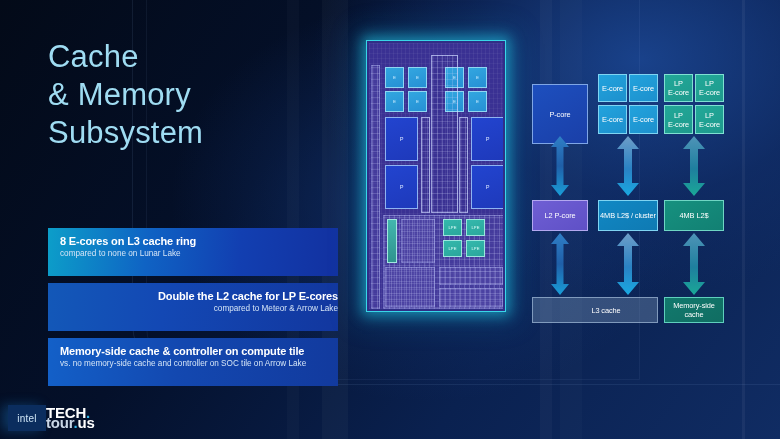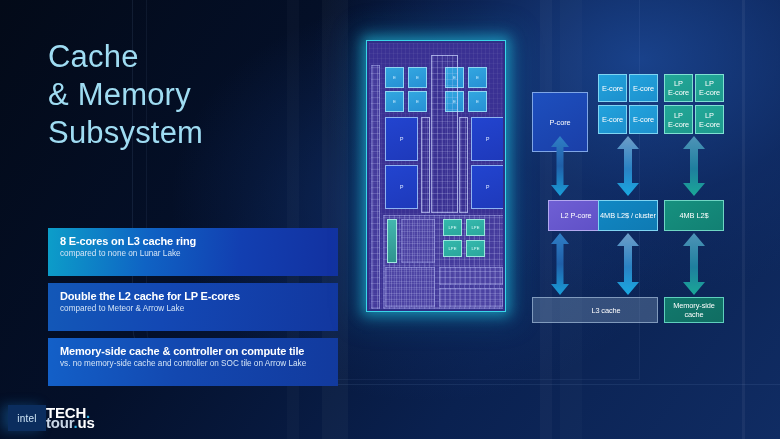--- a/index.html
+++ b/index.html
@@ -48,21 +48,21 @@
   }
   #title span { display:block; }
 
   
   .cards { position:absolute; left:48px; top:228px; width:290px; }
   .card {
     position:relative; width:290px; height:48px; margin-bottom:7px;
     padding:7px 0 0 12px; color:#fff; overflow:hidden;
   }
   .card.c1 { background:linear-gradient(95deg,#0c9ec9 0%, #0f63c4 34%, #123fb1 66%, #1231a0 100%); }
-  .card.c2 { background:linear-gradient(95deg,#1358b8 0%, #1348b4 40%, #12379f 100%); }
+  .card.c2 { background:linear-gradient(95deg,#1358b8 0%, #1348b4 40%, #12379f 100%);text-align:right; }
   .card.c3 { background:linear-gradient(95deg,#1360c8 0%, #1348b0 45%, #123a9e 100%); }
   .card .hl { font-size:11px; font-weight:700; letter-spacing:-0.15px; white-space:nowrap;}
   .card .sub { font-size:8.2px; font-weight:400; color:#d4e4f6; margin-top:2px; white-space:nowrap;}
 
   
   #die {
     position:absolute; left:366px; top:40px; width:140px; height:272px;
     background:#2f2f86;
     box-shadow:0 0 12px 4px rgba(34,200,225,0.55), 0 0 26px 9px rgba(20,130,180,0.30);
     border:1px solid #39d6e8;
@@ -105,21 +105,21 @@
   
   #diagram { position:absolute; left:528px; top:72px; width:240px; height:300px; }
   .blk {
     position:absolute; display:flex; align-items:center; justify-content:center;
     text-align:center; color:#fff; font-size:7.4px; line-height:9px;
     border:1px solid; letter-spacing:-0.1px;
   }
   .blk.p  { background:linear-gradient(150deg,#1d4fbe,#1a3fa8); border-color:#7fa6e6; }
   .blk.e  { background:linear-gradient(150deg,#22a3dd,#1d90cd); border-color:#7fd4f2; }
   .blk.lp { background:linear-gradient(150deg,#22a898,#1e9a8d); border-color:#7fe0d2; }
-  .blk.l2p{ background:linear-gradient(150deg,#6f5fd4,#5f50c6); border-color:#b3a8f0;margin-left:16px; }
+  .blk.l2p{ background:linear-gradient(150deg,#6f5fd4,#5f50c6); border-color:#b3a8f0; }
   .blk.l2c{ background:linear-gradient(150deg,#1188c4,#0f7ab3); border-color:#7fd4f2; }
   .blk.l2m{ background:linear-gradient(150deg,#16917f,#128073); border-color:#6fd6c4; }
   .blk.l3 { background:rgba(150,180,210,0.30); border-color:rgba(190,215,240,0.55);padding-left:22px; }
   .blk.msc{ background:linear-gradient(150deg,#12796d,#106d62); border-color:#5fcfbd; }
 
   .arrow { position:absolute; }
   .arrow svg { display:block; }
 
   
   #logo { position:absolute; left:8px; bottom:8px; display:flex; align-items:center; }
@@ -204,21 +204,21 @@
 
       <div class="dblk lpe" style="left:74px;top:176px;width:19px;height:17px;">LPE</div>
       <div class="dblk lpe" style="left:97px;top:176px;width:19px;height:17px;">LPE</div>
       <div class="dblk lpe" style="left:74px;top:197px;width:19px;height:17px;">LPE</div>
       <div class="dblk lpe" style="left:97px;top:197px;width:19px;height:17px;">LPE</div>
     </div>
   </div>
 
   <div id="diagram">
 
-    <div class="blk p" style="left:4px;top:20px;width:56px;height:60px;">P-core</div>
+    <div class="blk p" style="left:4px;top:12px;width:56px;height:60px;">P-core</div>
 
     <div class="blk e" style="left:70px;top:2px;width:29px;height:28px;">E-core</div>
     <div class="blk e" style="left:101px;top:2px;width:29px;height:28px;">E-core</div>
     <div class="blk e" style="left:70px;top:33px;width:29px;height:29px;">E-core</div>
     <div class="blk e" style="left:101px;top:33px;width:29px;height:29px;">E-core</div>
 
     <div class="blk lp" style="left:136px;top:2px;width:29px;height:28px;flex-direction:column;">
       <span>LP</span>
       <span>E-core</span>
     </div>

